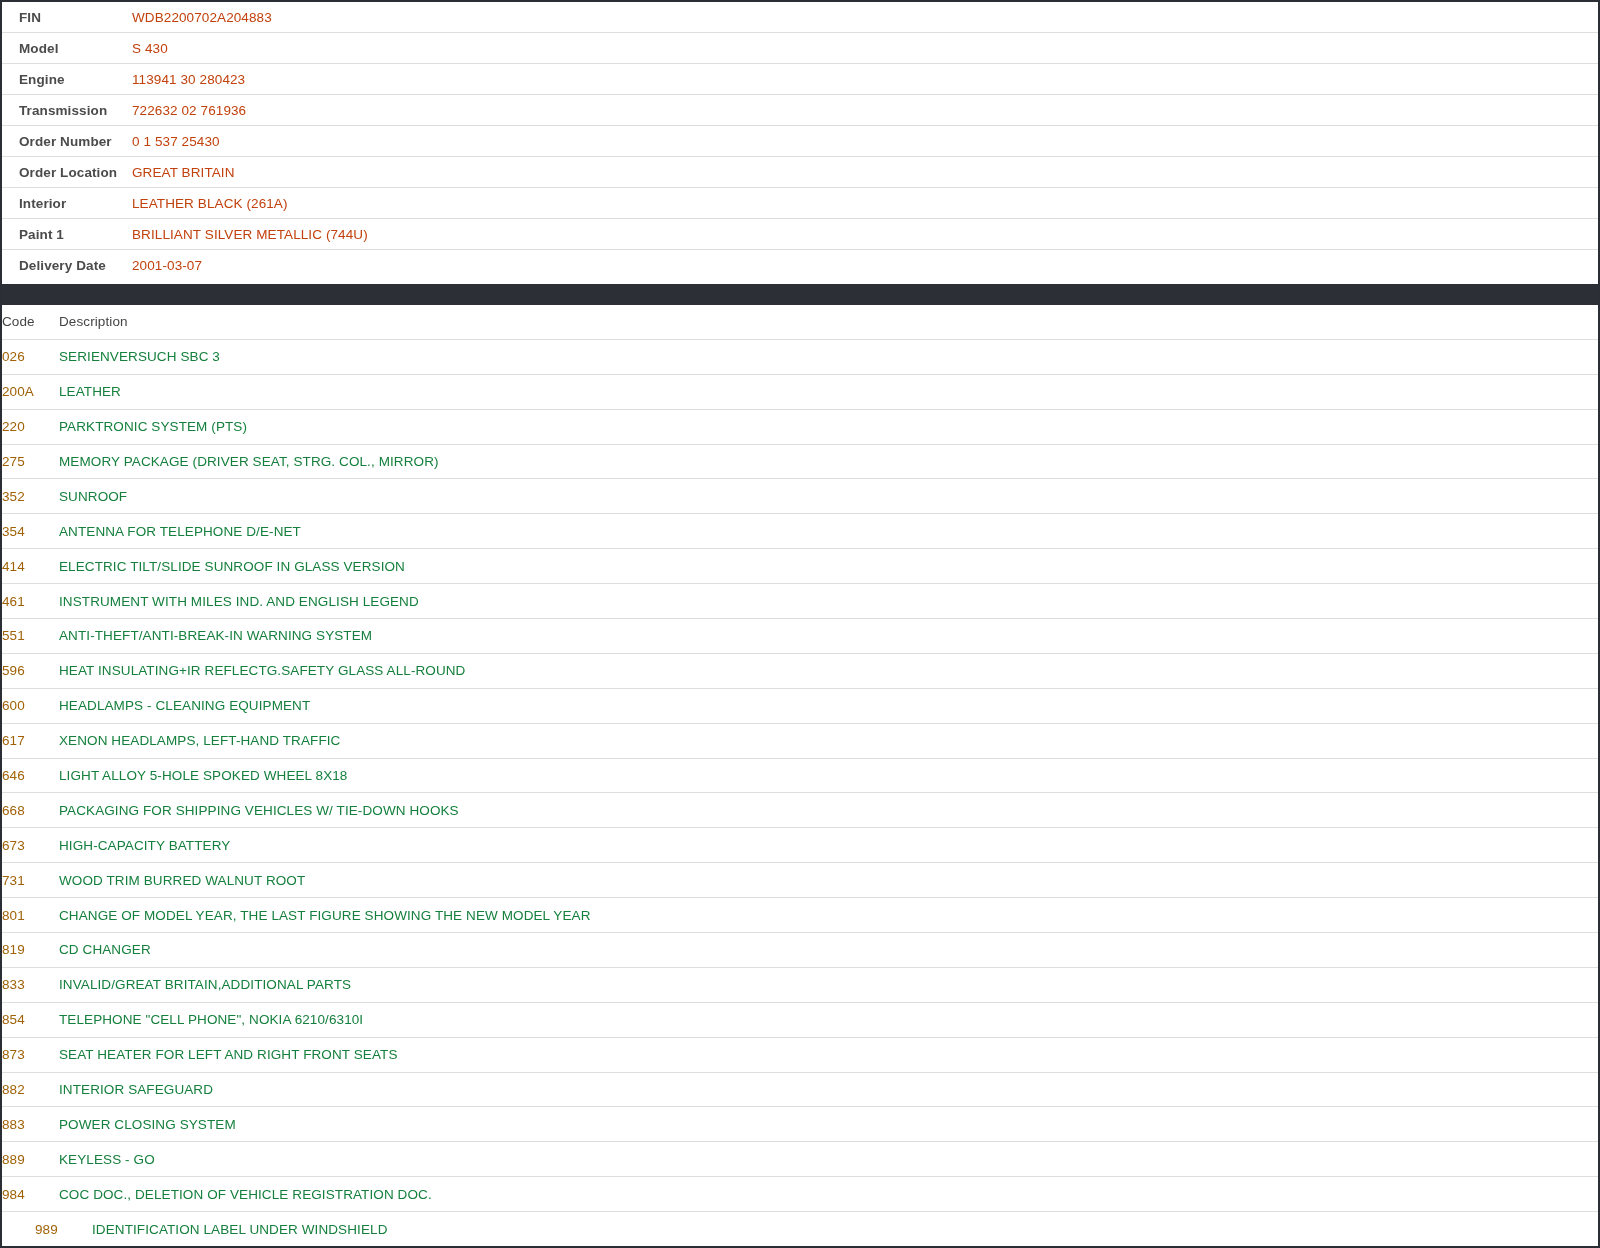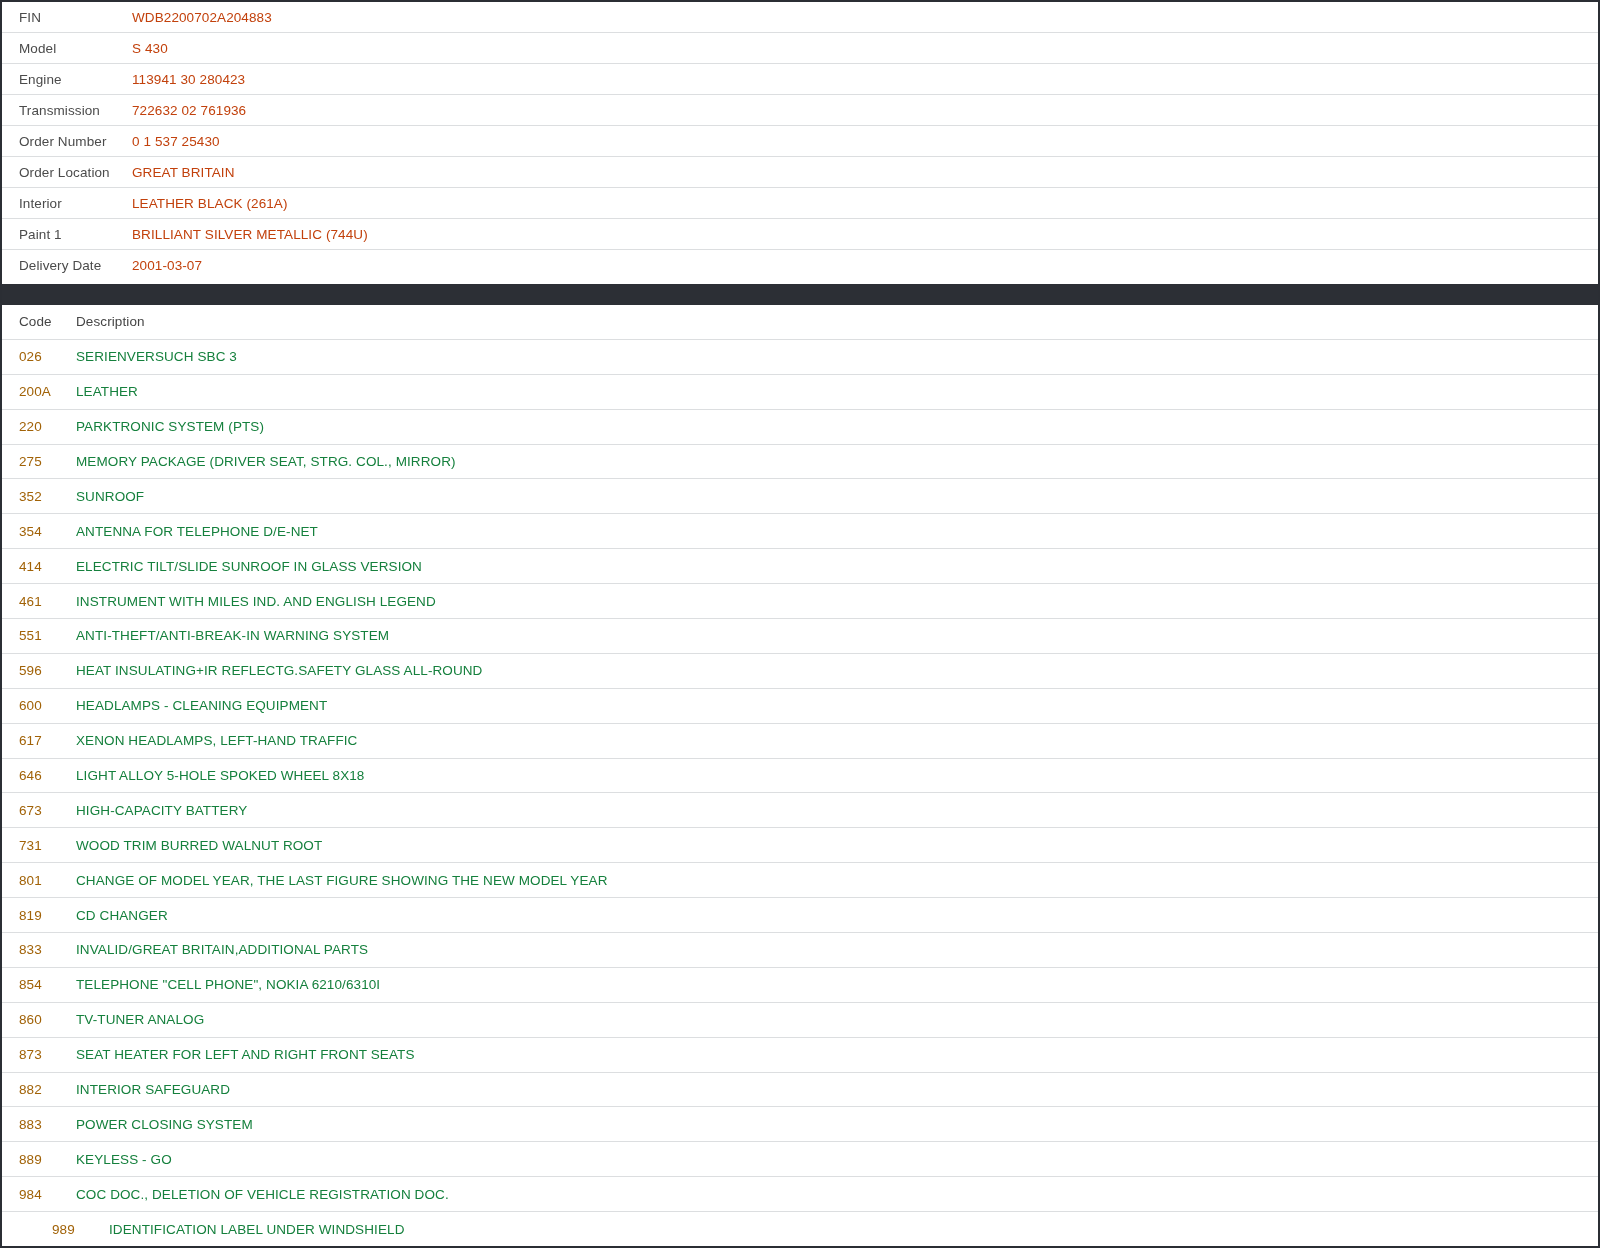--- a/index.html
+++ b/index.html
@@ -27,20 +27,21 @@
     border-bottom: 1px solid #dcdee0;
     padding-left: 17px;
   }
   .vi-row:last-child { border-bottom: none; }
   .vi-label {
     width: 113px;
     flex: 0 0 113px;
     font-size: 13.5px;
     color: #4b4b4b;
     letter-spacing: 0.1px;
+    font-weight: bold;
   }
   .vi-value {
     font-size: 13.5px;
     color: #c2410c;
     letter-spacing: 0.1px;
   }
 
   
   .divider-gap { height: 3px; flex: 0 0 auto; background: #ffffff; }
   .divider-band { height: 21px; flex: 0 0 auto; background: #2c2f35; }
@@ -49,21 +50,21 @@
   .options-table {
     flex: 1 1 auto;
     display: flex;
     flex-direction: column;
   }
   .opt-row {
     flex: 1 1 0;
     display: flex;
     align-items: center;
     border-bottom: 1px solid #dcdee0;
-    padding-left: 17px;
+    padding-left: 0;
   }
   .opt-row:last-child { border-bottom: none; margin-left: 33px; }
   .opt-code {
     width: 57px;
     flex: 0 0 57px;
     font-size: 13.5px;
     color: #a16207;
     letter-spacing: 0.1px;
   }
   .opt-desc {
@@ -197,20 +198,24 @@
   <div class="opt-row">
     <span class="opt-code">617</span>
     <span class="opt-desc">XENON HEADLAMPS, LEFT-HAND TRAFFIC</span>
   </div>
 
   <div class="opt-row">
     <span class="opt-code">646</span>
     <span class="opt-desc">LIGHT ALLOY 5-HOLE SPOKED WHEEL 8X18</span>
   </div>
 
+  <div class="opt-row">
+    <span class="opt-code">668</span>
+    <span class="opt-desc">PACKAGING FOR SHIPPING VEHICLES W/ TIE-DOWN HOOKS</span>
+  </div>
 
   <div class="opt-row">
     <span class="opt-code">673</span>
     <span class="opt-desc">HIGH-CAPACITY BATTERY</span>
   </div>
 
   <div class="opt-row">
     <span class="opt-code">731</span>
     <span class="opt-desc">WOOD TRIM BURRED WALNUT ROOT</span>
   </div>
@@ -228,24 +233,20 @@
   <div class="opt-row">
     <span class="opt-code">833</span>
     <span class="opt-desc">INVALID/GREAT BRITAIN,ADDITIONAL PARTS</span>
   </div>
 
   <div class="opt-row">
     <span class="opt-code">854</span>
     <span class="opt-desc">TELEPHONE "CELL PHONE", NOKIA 6210/6310I</span>
   </div>
 
-  <div class="opt-row">
-    <span class="opt-code">860</span>
-    <span class="opt-desc">TV-TUNER ANALOG</span>
-  </div>
 
   <div class="opt-row">
     <span class="opt-code">873</span>
     <span class="opt-desc">SEAT HEATER FOR LEFT AND RIGHT FRONT SEATS</span>
   </div>
 
 
   <div class="opt-row">
     <span class="opt-code">882</span>
     <span class="opt-desc">INTERIOR SAFEGUARD</span>

